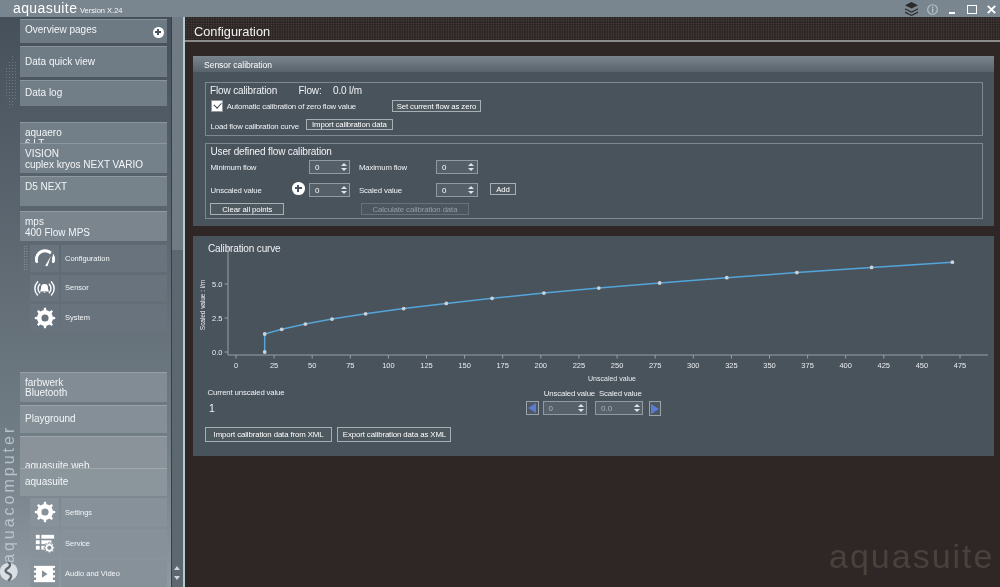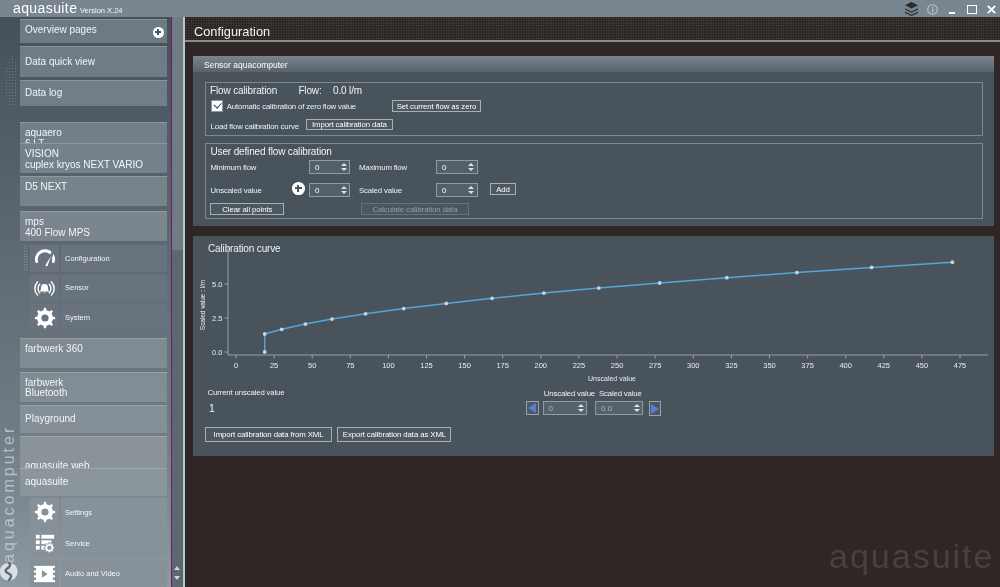--- a/index.html
+++ b/index.html
@@ -120,21 +120,20 @@
   </div>
 
   <div id="sidebar">
     <div class="btn" style="top:2px;height:24px;background:#6d7983;">Overview pages<div class="plus" style="left:133px;top:7px;width:10.5px;height:10.5px;"></div></div>
     <div class="btn" style="top:29px;height:31px;background:#6f7b85;display:flex;align-items:center;padding-top:0;">Data quick view</div>
     <div class="btn" style="top:63px;height:26px;background:#717d87;display:flex;align-items:center;padding-top:0;">Data log</div>
     <div class="btn" style="top:105px;height:37px;background:#737f88;">aquaero<br>6 LT</div>
     <div class="btn" style="top:126px;height:30px;background:#75818a;">VISION<br>cuplex kryos NEXT VARIO</div>
     <div class="btn" style="top:159px;height:30px;background:#77838b;">D5 NEXT</div>
     <div class="btn" style="top:194px;height:30px;background:#7a858e;">mps<br>400 Flow MPS</div>
-    <div class="btn" style="top:321px;height:30px;background:#7f8a93;">farbwerk 360</div>
     <div class="btn" style="top:354.5px;height:30px;background:#818c95;">farbwerk<br>Bluetooth</div>
     <div class="btn" style="top:388px;height:28px;background:#848f97;display:flex;align-items:center;padding-top:0;">Playground</div>
     <div class="btn" style="top:419px;height:44px;background:#899399;display:flex;align-items:center;padding-top:16px;">aquasuite web</div>
     <div class="btn" style="top:451px;height:28px;background:#8b959c;display:flex;align-items:center;padding-top:0;">aquasuite</div>
     <div class="sub-ic" style="top:228px;height:26.5px;background:#68737d;display:flex;align-items:center;justify-content:center;">
         <svg width="24" height="24" viewBox="0 0 24 24">
           <path d="M3.7 15.6 A 8.6 8.6 0 1 1 20.3 15.6" fill="none" stroke="#fff" stroke-width="2.8" stroke-linecap="round"></path>
           <path d="M11.2 19.9 Q13.2 21.8 15.3 20.3 L21.3 3.0 Z" fill="#fff" stroke="#6b7680" stroke-width="1.6"></path>
         </svg>
       </div>
@@ -198,21 +197,21 @@
   <div id="splitline"></div>
 
   <div id="main">
     <div id="confbar">
         <span>Configuration</span>
       </div>
     <div id="confsep"></div>
 
     <div class="panel" id="panel1">
       <div id="p1head">
-          <span>Sensor aquacomputer</span>
+          <span>Sensor calibration</span>
         </div>
       <div class="group" style="top:26.5px;height:54px;"></div>
       <div class="lbl" style="left:17px;top:29px;font-size:10px;">Flow calibration</div>
       <div class="lbl" style="left:105.4px;top:29px;font-size:10px;">Flow:</div>
       <div class="lbl" style="left:140px;top:29px;font-size:10px;">0.0 l/m</div>
       <div id="cb" style="left:17.5px;top:44px;"></div>
       <div class="lbl" style="left:33.8px;top:46.5px;">Automatic calibration of zero flow value</div>
       <div class="pbtn" style="left:198.7px;top:44.9px;width:89.4px;height:12px;">Set current flow as zero</div>
       <div class="lbl" style="left:17.6px;top:66px;">Load flow calibration curve</div>
       <div class="pbtn" style="left:112.5px;top:63.4px;width:87.8px;height:11.4px;">Import calibration data</div>

